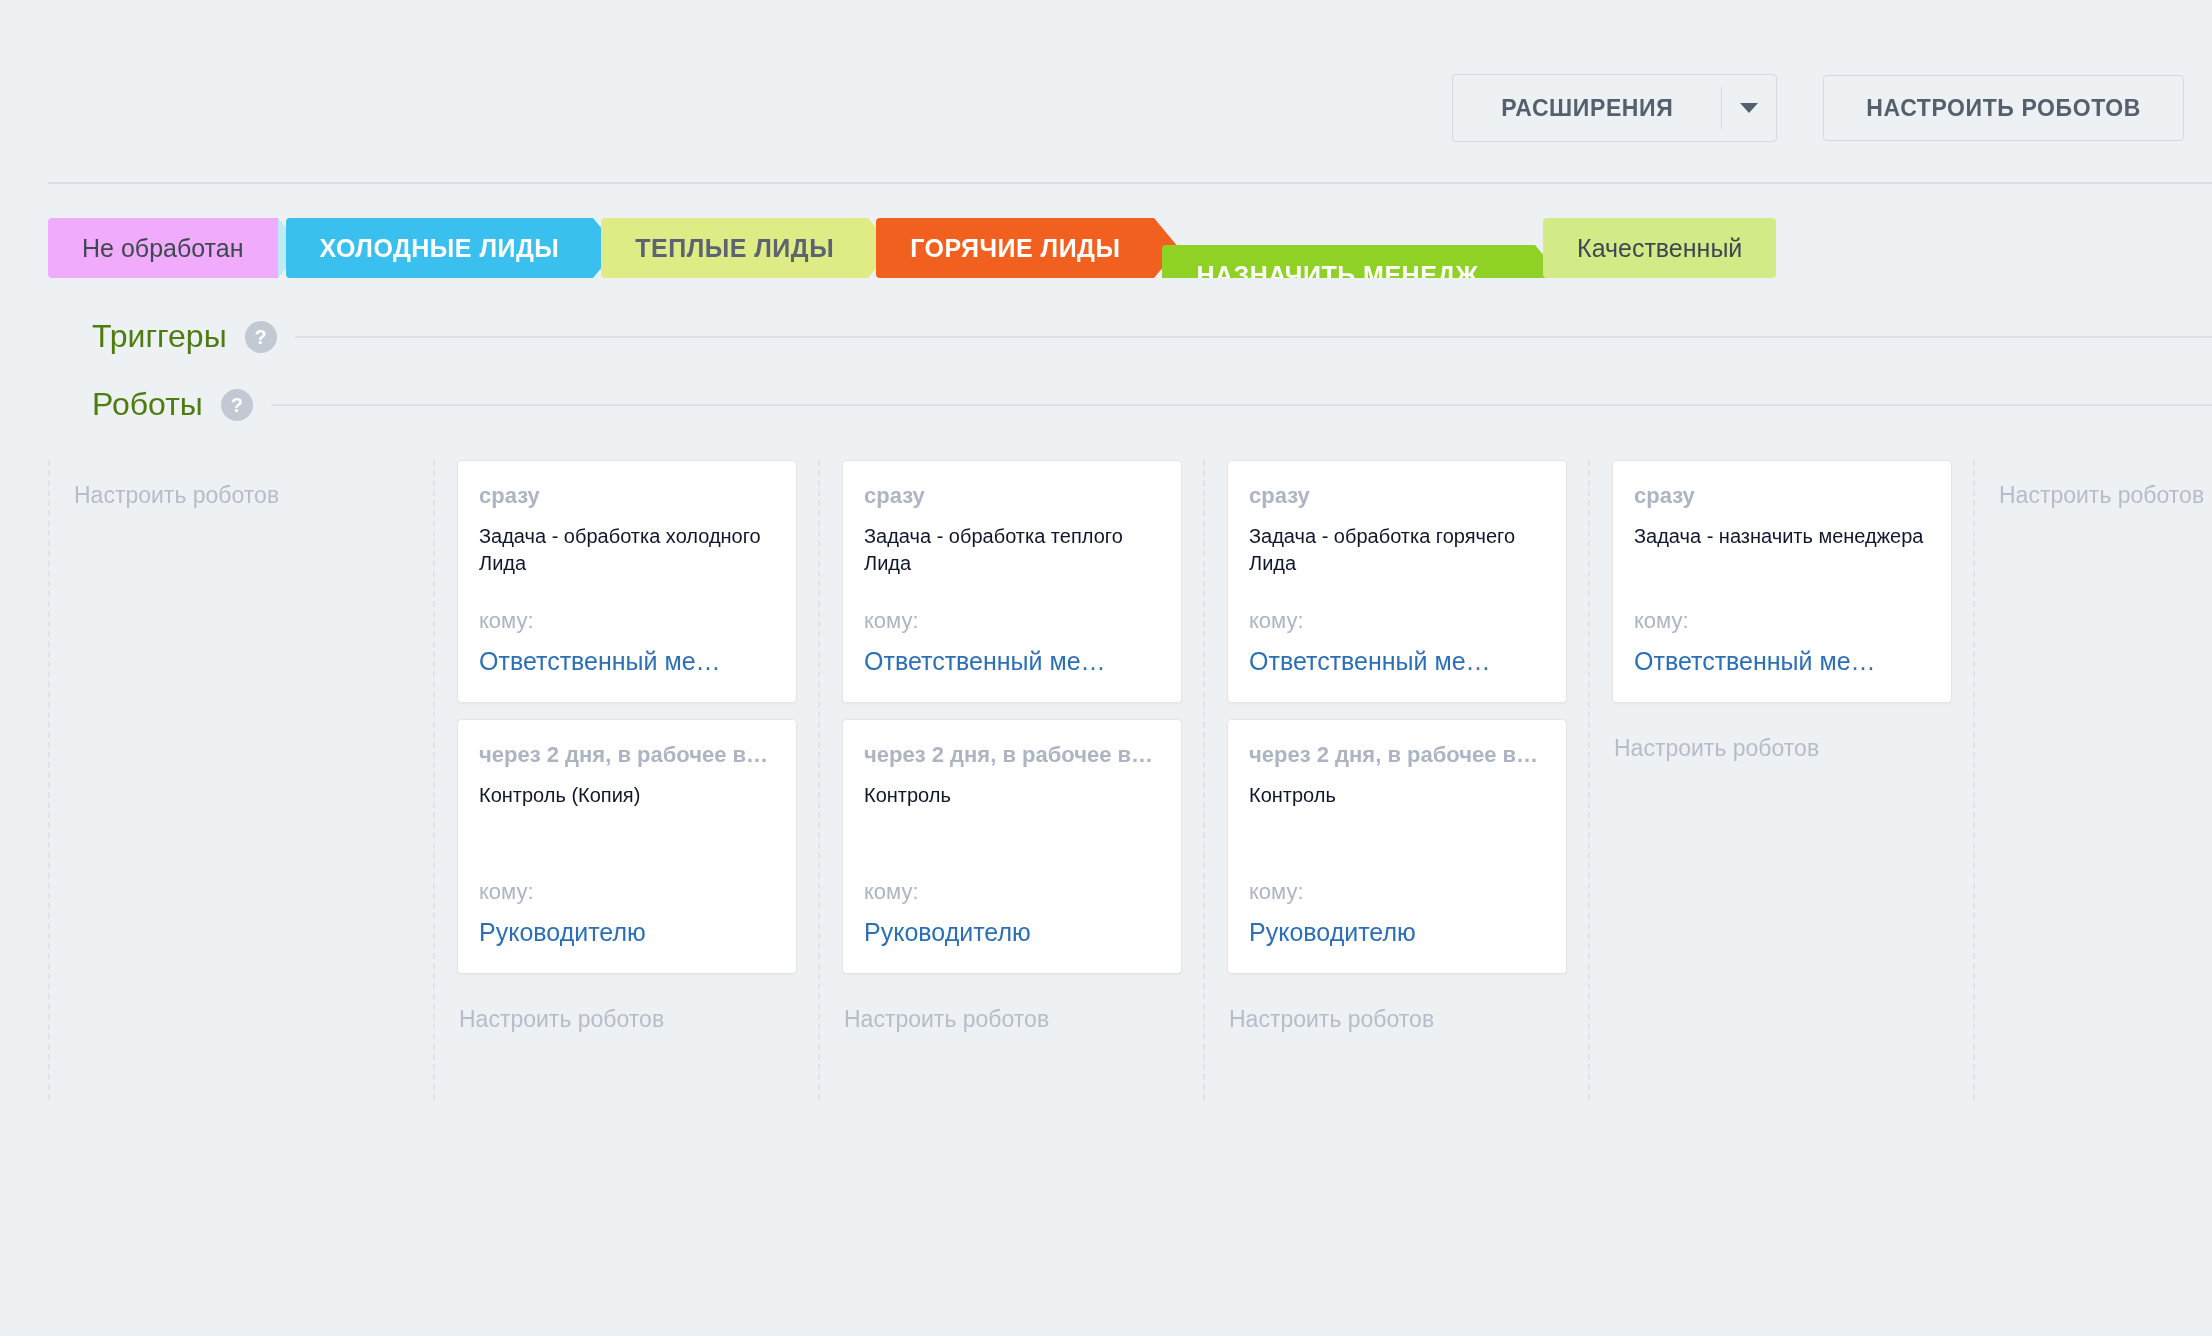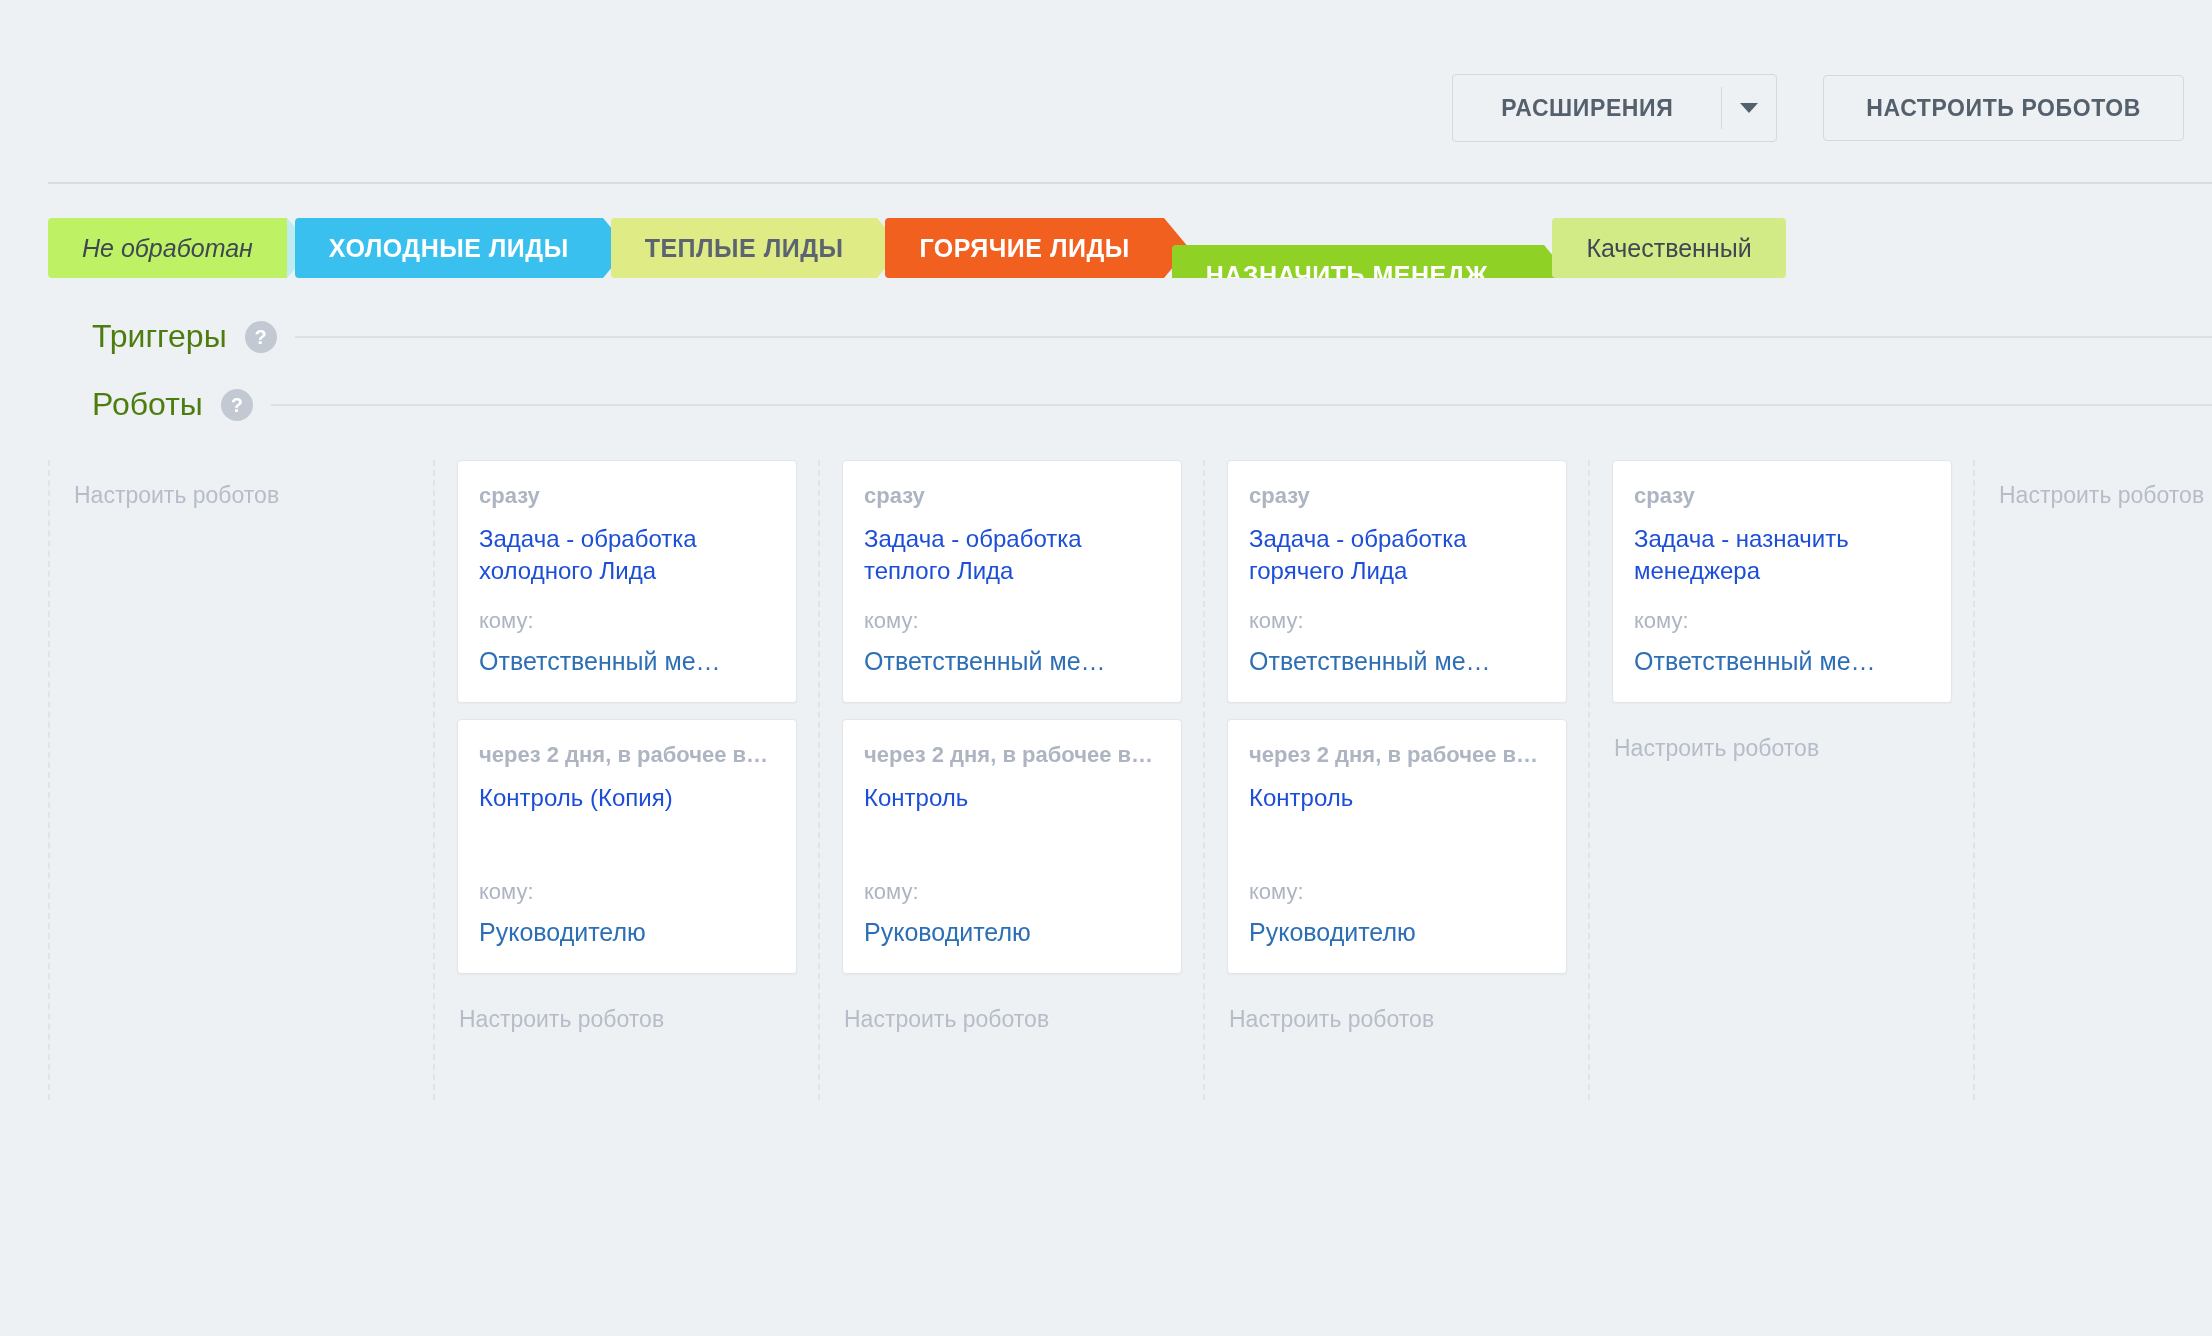--- a/index.html
+++ b/index.html
@@ -223,22 +223,22 @@
     font-size: 22px;
     color: #aeb5c2;
     line-height: 1.2;
     white-space: nowrap;
     overflow: hidden;
     text-overflow: ellipsis;
     margin-bottom: 14px;
     font-weight: bold;
   }
   .card-title {
-    font-size: 24px;
-    color: #1d4ed8;
+    font-size: 20px;
+    color: #0f172a;
     line-height: 1.32;
     margin-bottom: 16px;
     min-height: 34px;
   }
   .card-title.two-line { min-height: 69px; }
   .card-field-label {
     font-size: 22px;
     color: #aeb5c2;
     line-height: 1.2;
     margin-bottom: 11px;
@@ -267,21 +267,21 @@
         <span class="caret-down"></span>
       </div>
     </div>
 
     <button class="btn-plain">НАСТРОИТЬ РОБОТОВ</button>
   </div>
   <div class="header-rule"></div>
 </div>
 
 <div class="stages" id="stages">
-    <div class="stage arrow" style="--stage-color: #bdebef; background: #bef264; color: rgb(63, 71, 82); font-style: italic;">
+    <div class="stage arrow" style="--stage-color: #bdebef; background: #f0abfc; color: rgb(63, 71, 82);">
       <span class="stage-label">Не обработан</span>
     </div>
     <div class="stage arrow bold" style="--stage-color: #3ac0ef; background: rgb(58, 192, 239); color: rgb(255, 255, 255);">
       <span class="stage-label">ХОЛОДНЫЕ ЛИДЫ</span>
     </div>
     <div class="stage arrow bold" style="--stage-color: #dfeb84; background: rgb(223, 235, 132); color: rgb(91, 100, 112);">
       <span class="stage-label">ТЕПЛЫЕ ЛИДЫ</span>
     </div>
     <div class="stage arrow bold" style="--stage-color: #f1601e; background: rgb(241, 96, 30); color: rgb(255, 255, 255);">
       <span class="stage-label">ГОРЯЧИЕ ЛИДЫ</span>

